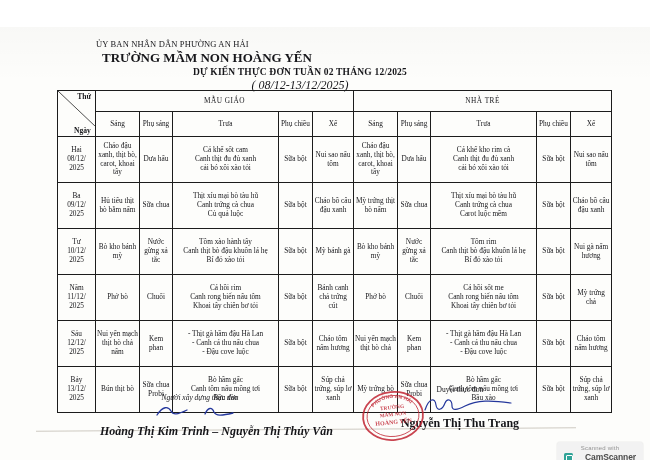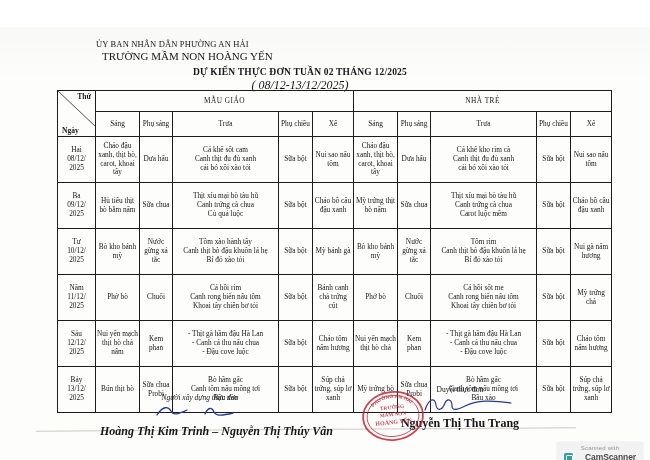--- a/index.html
+++ b/index.html
@@ -29,22 +29,22 @@
     left: 96px;
     top: 12px;
     line-height: 1.25;
   }
   .org-line-1 {
     font-size: 8.5px;
     letter-spacing: 0.15px;
     white-space: nowrap;
   }
   .org-line-2 {
-    font-size: 11px;
-    font-weight: normal;
+    font-size: 13px;
+    font-weight: bold;
     white-space: nowrap;
     padding-left: 6px;
   }
 
   .doc-title-wrap {
     position: absolute;
     left: 0;
     top: 40px;
     width: 600px;
     text-align: center;
@@ -107,21 +107,21 @@
   .corner-cell .thu {
     position: absolute;
     top: 1px;
     right: 4px;
     font-size: 7.6px;
     font-weight: bold;
   }
   .corner-cell .ngay {
     position: absolute;
     bottom: 1px;
-    left: 4px;
+    left: 16px;
     font-size: 7.6px;
     font-weight: bold;
   }
   .day-cell {
     font-size: 7.4px;
     line-height: 1.3;
   }
   .lunch-cell {
     line-height: 1.3;
   }

